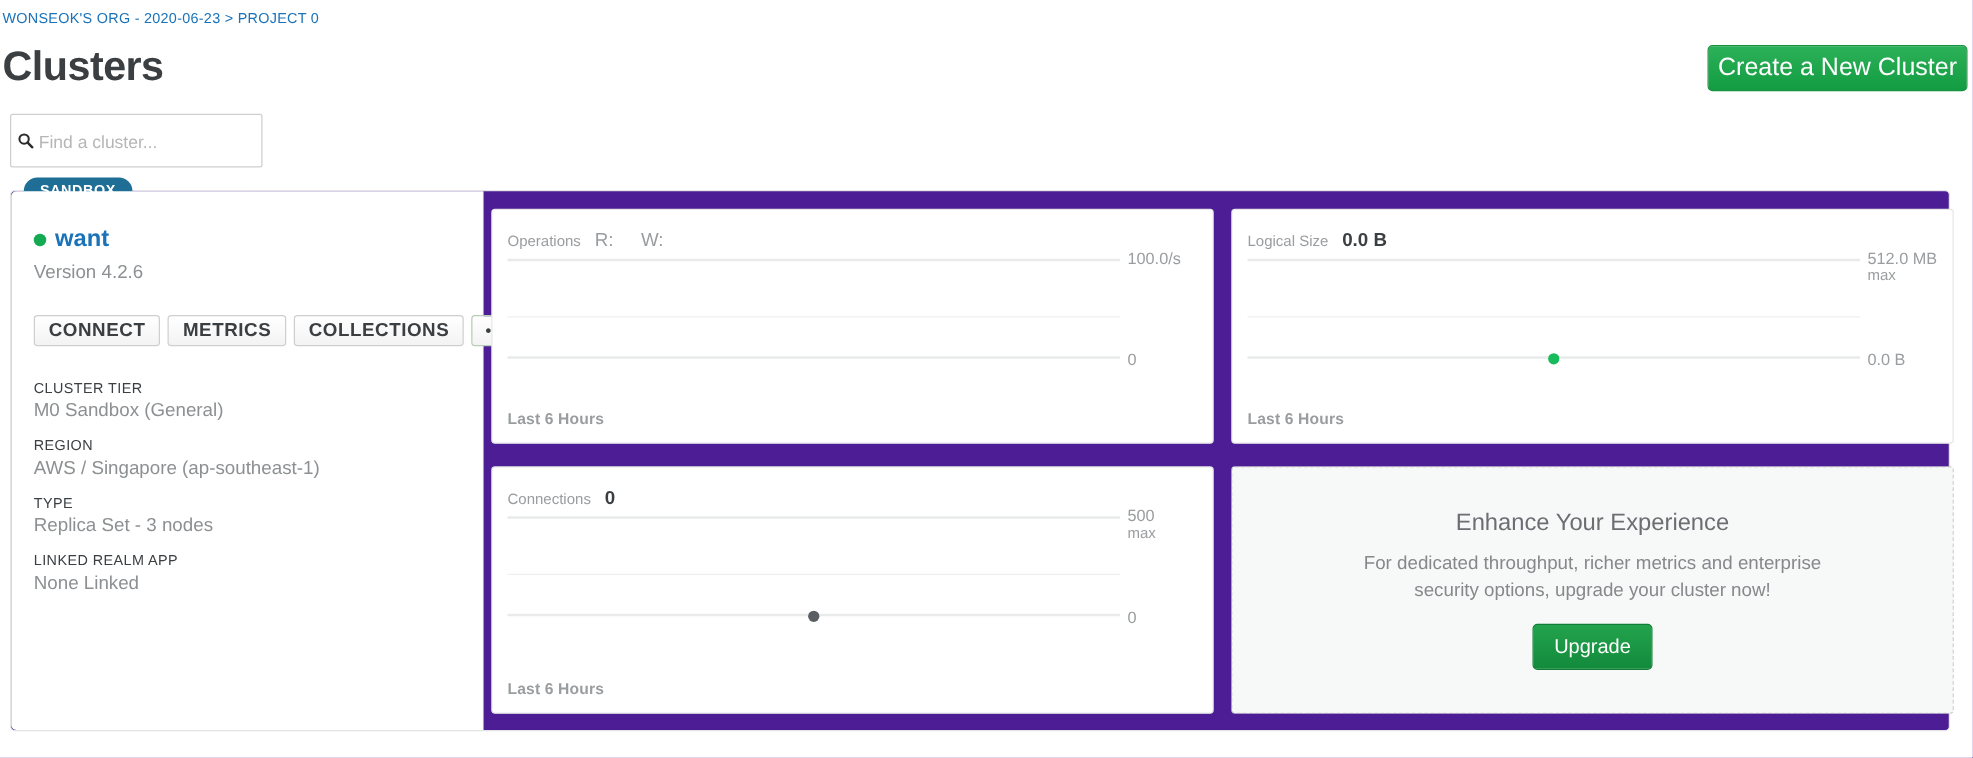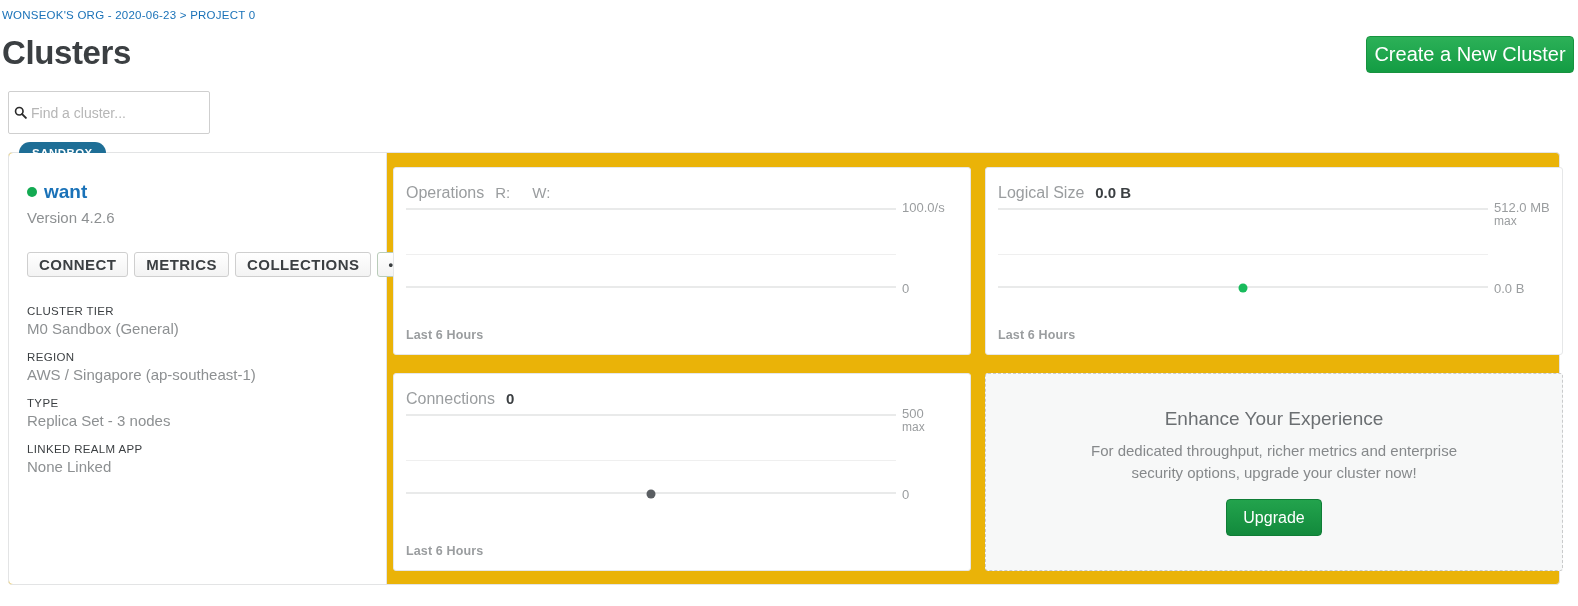--- a/index.html
+++ b/index.html
@@ -100,21 +100,21 @@
   }
   .search-input::placeholder { color: #b6b6b6; }
 
   
   .cluster-card {
     position: absolute;
     left: 8px;
     top: 152px;
     width: 1552px;
     height: 433px;
-    background: #eab308;
+    background: #4c1d95;
     border: 1px solid #e3e4e5;
     border-radius: 4px;
   }
 
   
   .sandbox-badge {
     position: absolute;
     left: 10px;
     top: -11px;
     height: 22px;
@@ -230,21 +230,21 @@
   .panel-conn  { left: 0px;   top: 210px; width: 578px; height: 198px; }
 
   .chart-head {
     display: flex;
     align-items: baseline;
     gap: 11px;
     padding: 16px 0 0 12px;
     white-space: nowrap;
   }
   .chart-title {
-    font-size: 16px;
+    font-size: 12px;
     color: #9a9d9f;
   }
   .chart-stat {
     font-size: 15px;
     font-weight: bold;
     color: #3b3f42;
   }
   .chart-sub {
     font-size: 15px;
     color: #9a9d9f;

